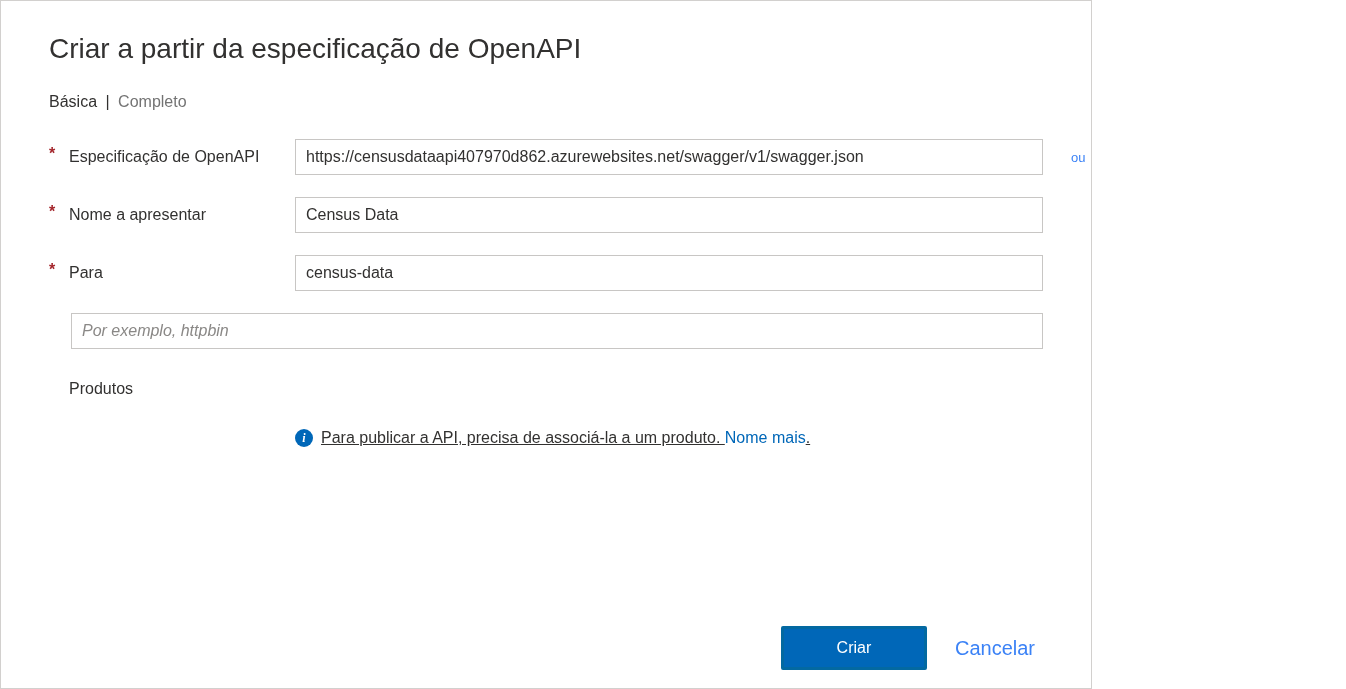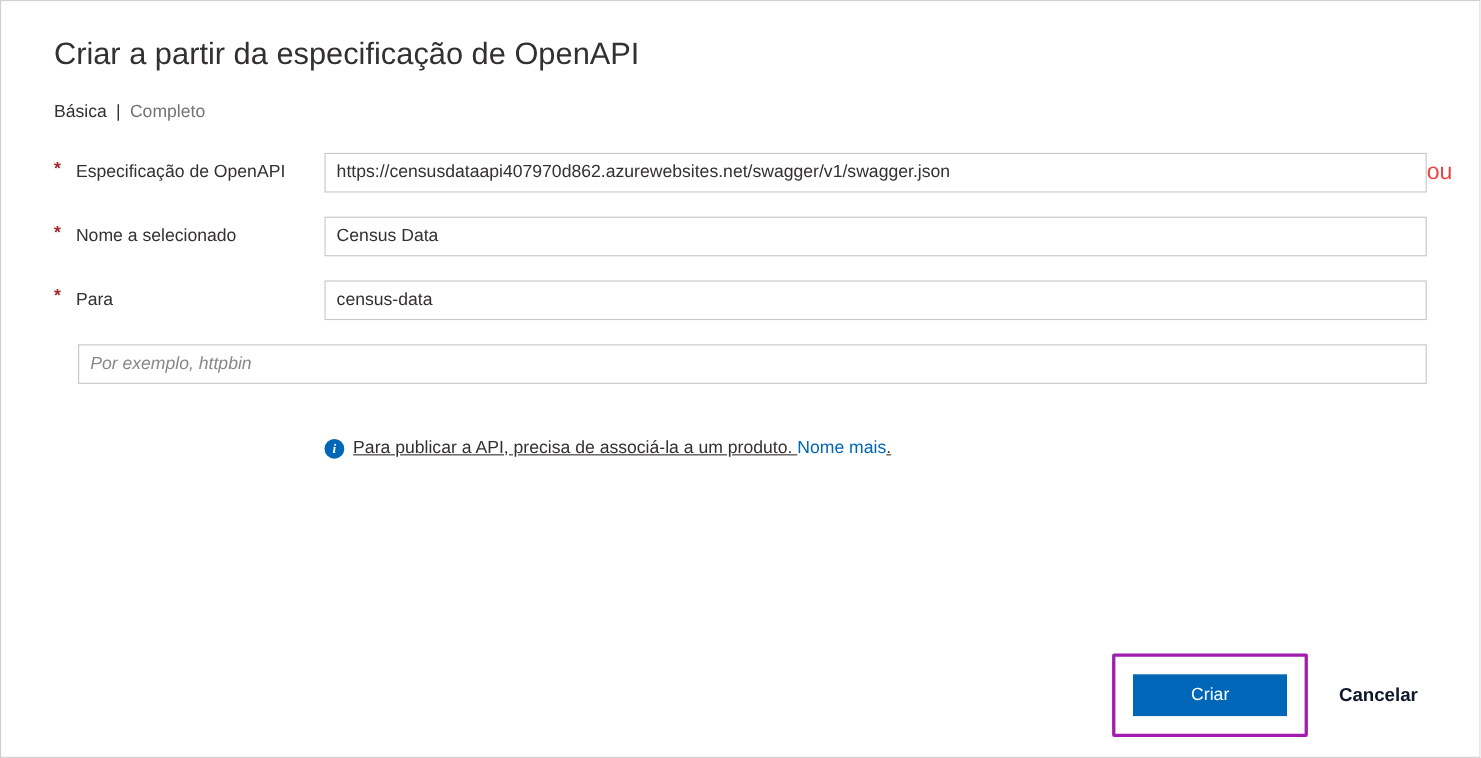--- a/index.html
+++ b/index.html
@@ -4,21 +4,21 @@
 <style>
   * { box-sizing: border-box; }
   html, body {
     margin: 0;
     padding: 0;
     font-family: "Segoe UI", Arial, sans-serif;
     background: #fff;
     color: #323130;
   }
   .dialog {
-    width: 1346px;
+    width: 1092px;
     height: 689px;
     border: 1px solid #d2d0ce;
     padding: 32px 48px 24px 48px;
     position: relative;
   }
   .title {
     font-size: 28px;
     font-weight: 400;
     color: #323130;
     margin: 0 0 28px 0;
@@ -57,40 +57,41 @@
     flex-shrink: 0;
     font-weight: bold;
   }
   .label-text {
     line-height: 1.5;
   }
   .control-col {
     flex: 1;
     display: flex;
     align-items: center;
+    gap: 28px;
     padding-left: 22px;
   }
   input[type="text"] {
     width: 100%;
     height: 36px;
     padding: 4px 10px;
     font-size: 16px;
     font-family: inherit;
     border: 1px solid #c8c6c4;
     background: #fff;
     color: #323130;
     outline: none;
   }
   .spec-input {
     width: 698px;
     flex: none;
   }
   .or-text {
-    font-size: 21px;
-    color: #ef4444;
+    font-size: 13px;
+    color: #3b82f6;
   }
   input::placeholder {
     color: #8a8886;
     font-style: italic;
   }
   .info-row {
     display: flex;
     align-items: center;
     gap: 8px;
     margin-top: 6px;
@@ -115,44 +116,43 @@
   .info-link { color: #0067b8; cursor: pointer; }
   .footer {
     position: absolute;
     bottom: 18px;
     right: 48px;
     display: flex;
     align-items: center;
     gap: 20px;
   }
   .create-wrap {
-    border: 3px solid #a21caf;
-    padding: 16px;
+    border: 3px solid #0369a1;
+    padding: 0;
     border-radius: 2px;
   }
   .btn-primary {
     background: #0067b8;
     color: #fff;
     border: none;
     font-size: 16px;
     font-family: inherit;
     height: 38px;
     width: 140px;
     cursor: pointer;
   }
   .btn-secondary {
     background: #fff;
-    color: #0f172a;
+    color: #3b82f6;
     border: none;
-    font-size: 17px;
+    font-size: 20px;
     font-family: inherit;
     height: 38px;
     padding: 0 8px;
     cursor: pointer;
-    font-weight: bold;
   }
 </style>
 </head>
 <body>
 
 <div class="dialog">
 
   <h1 class="title">Criar a partir da especificação de OpenAPI</h1>
 
   <div class="tabs">
@@ -169,21 +169,21 @@
     <div class="control-col">
       <input type="text" class="spec-input" value="https://censusdataapi407970d862.azurewebsites.net/swagger/v1/swagger.json" style="">
       <span class="or-text">ou</span>
 
     </div>
   </div>
 
   <div class="form-row">
     <div class="label-col">
       <span class="req">*</span>
-      <span class="label-text">Nome a selecionado</span>
+      <span class="label-text">Nome a apresentar</span>
     </div>
     <div class="control-col">
       <input type="text" value="Census Data" style="">
     </div>
   </div>
 
   <div class="form-row">
     <div class="label-col">
       <span class="req">*</span>
       <span class="label-text">Para</span>
@@ -193,20 +193,24 @@
     </div>
   </div>
 
   <div class="form-row">
     <div class="control-col">
       <input type="text" placeholder="Por exemplo, httpbin" style="">
     </div>
   </div>
 
   <div class="form-row">
+    <div class="label-col">
+      <span class="req"></span>
+      <span class="label-text">Produtos</span>
+    </div>
   </div>
 
   <div class="form-row" style="margin-bottom:0">
     <div class="label-col"></div>
     <div class="control-col">
       <div class="info-row">
         <span class="info-icon">i</span>
         <span>
           <span class="info-text">Para publicar a API, precisa de associá-la a um produto. </span><span class="info-link">Nome mais</span><span class="info-text">.</span>
         </span>

